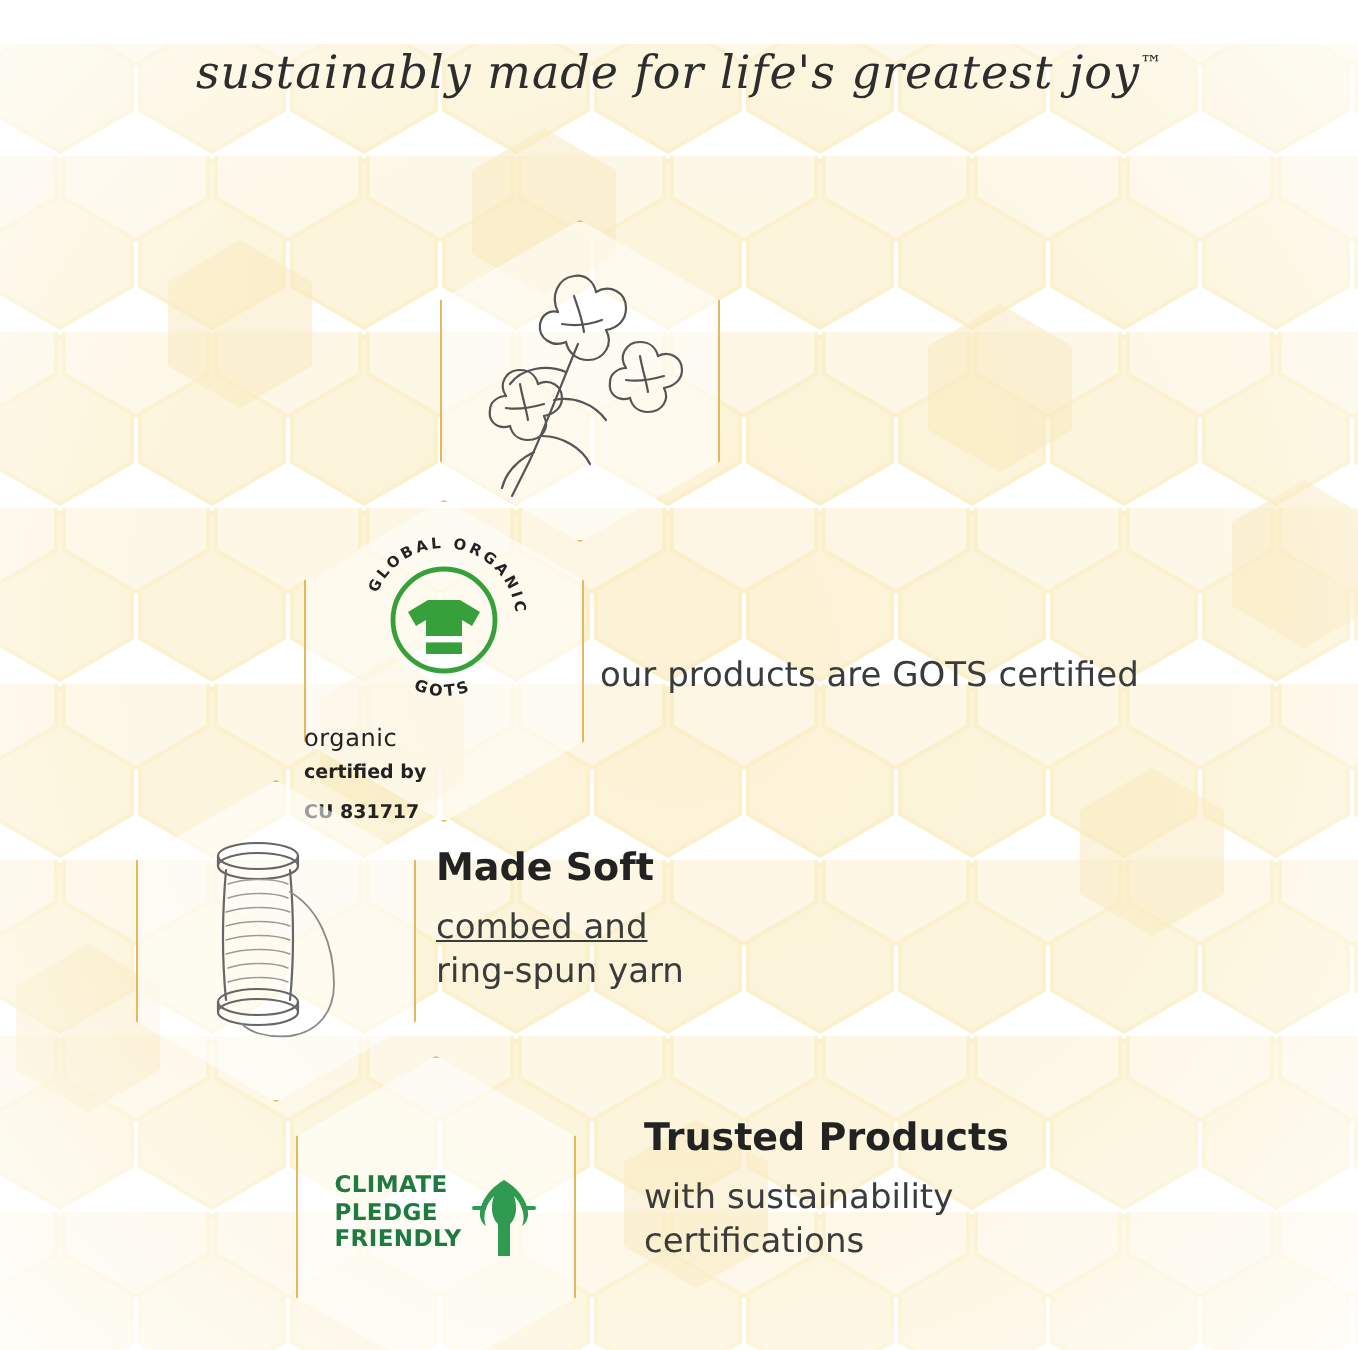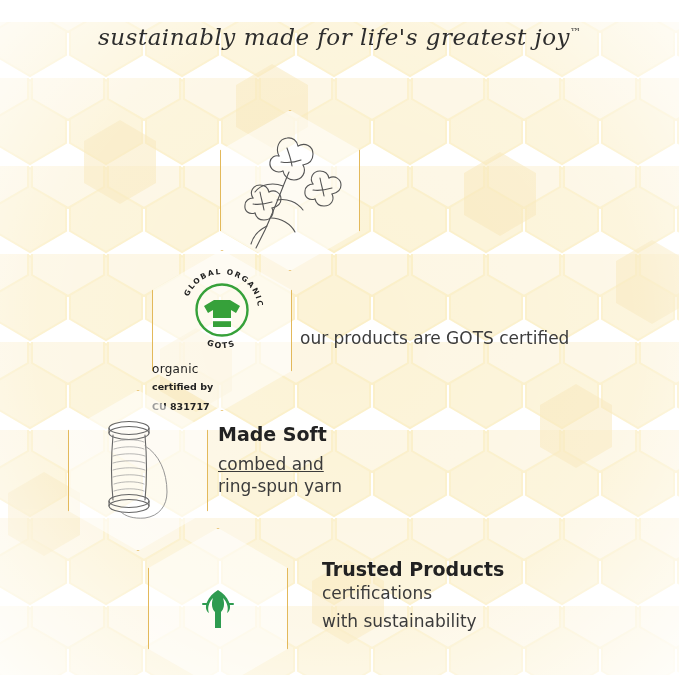--- a/index.html
+++ b/index.html
@@ -269,33 +269,38 @@
     <div class="text-block" style="left:218px; top:423px;">
       <div class="t-title">Made Soft</div>
       <div class="t-line" style="margin-top:6px;text-decoration:underline;">combed and</div>
       <div class="t-line">ring-spun yarn</div>
     </div>
 
     <div class="hex-wrap" style="left:148px; top:528px; width:140px; height:161px;">
       <div class="hex hex-outline"></div>
       <div class="hex-art">
         <div style="display:flex; align-items:center; gap:4px; margin-top:-4px;">
+          <div class="cpf-text" style="text-align:left;">
+            <div>CLIMATE</div>
+            <div>PLEDGE</div>
+            <div>FRIENDLY</div>
+          </div>
           <svg width="34" height="46" viewBox="0 0 34 46" xmlns="http://www.w3.org/2000/svg">
             <g fill="#2e9b50">
               <path d="M17 6 C12 9, 8 13, 6 18 C4 23, 5 27, 8 29 C6 24, 8 18, 12 14 C10 20, 11 25, 14 28 L14 40 L20 40 L20 28 C23 25, 24 20, 22 14 C26 18, 28 24, 26 29 C29 27, 30 23, 28 18 C26 13, 22 9, 17 6 Z"></path>
               <path d="M14 40 h6 v4 h-6 z"></path>
             </g>
             <g stroke="#2e9b50" stroke-width="2" stroke-linecap="round">
               <path d="M2 20 h5"></path>
               <path d="M27 20 h5"></path>
             </g>
           </svg>
         </div>
       </div>
     </div>
     <div class="text-block" style="left:300px; top:558px;margin-left:22px;">
       <div class="t-title">Trusted Products</div>
+      <div class="t-line" style="margin-top:6px;">with sustainability</div>
       <div class="t-line">certifications</div>
-      <div class="t-line" style="margin-top:6px;">with sustainability</div>
     </div>
 
   </div>
 </div>
 
 </body></html>

